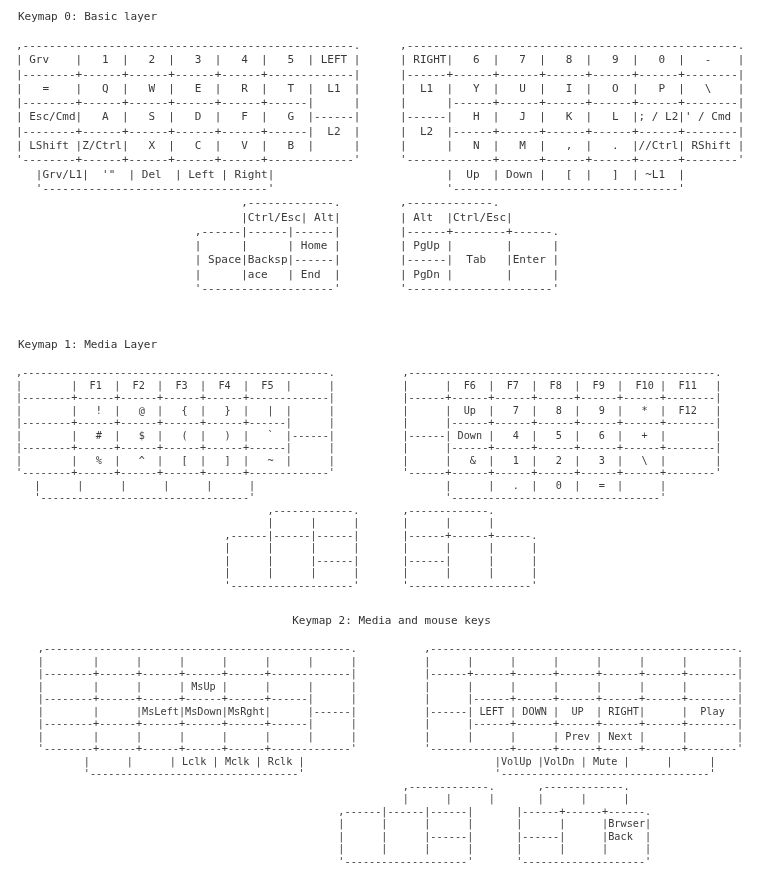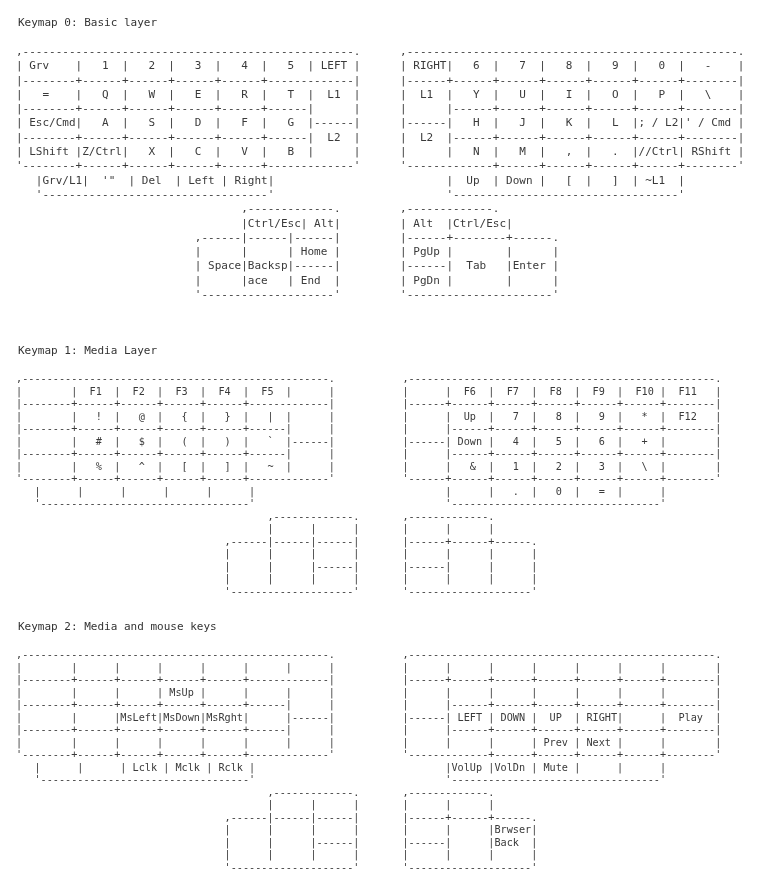--- a/index.html
+++ b/index.html
@@ -4,21 +4,21 @@
 <style>
   html, body {
     margin: 0;
     padding: 0;
     background: #ffffff;
   }
   .page {
     width: 765px;
     height: 883px;
     box-sizing: border-box;
-    padding: 16px 0 20px 16px;
+    padding: 10px 0 20px 16px;
     background: #ffffff;
     color: #333333;
     font-family: "DejaVu Sans Mono", "Liberation Mono", monospace;
     overflow: hidden;
   }
   .keymap-title {
     font-size: 11px;
     line-height: 13px;
     white-space: pre;
     margin: 0 0 16px 2px;
@@ -32,21 +32,21 @@
   .km0 pre.keymap-art {
     font-size: 11px;
     line-height: 14.3px;
   }
   .km1 pre.keymap-art,
   .km2 pre.keymap-art {
     font-size: 10.2px;
     line-height: 12.5px;
   }
   .km1 { margin-top: 42px; }
-  .km2 { margin-top: 22px; }
+  .km2 { margin-top: 22px; text-align: center; }
 </style>
 </head>
 <body>
 
 <div class="page">
 
   <section class="keymap-section km0">
     <div class="keymap-title">Keymap 0: Basic layer</div>
     <pre class="keymap-art">,--------------------------------------------------.      ,--------------------------------------------------.
 | Grv    |   1  |   2  |   3  |   4  |   5  | LEFT |      | RIGHT|   6  |   7  |   8  |   9  |   0  |   -    |

